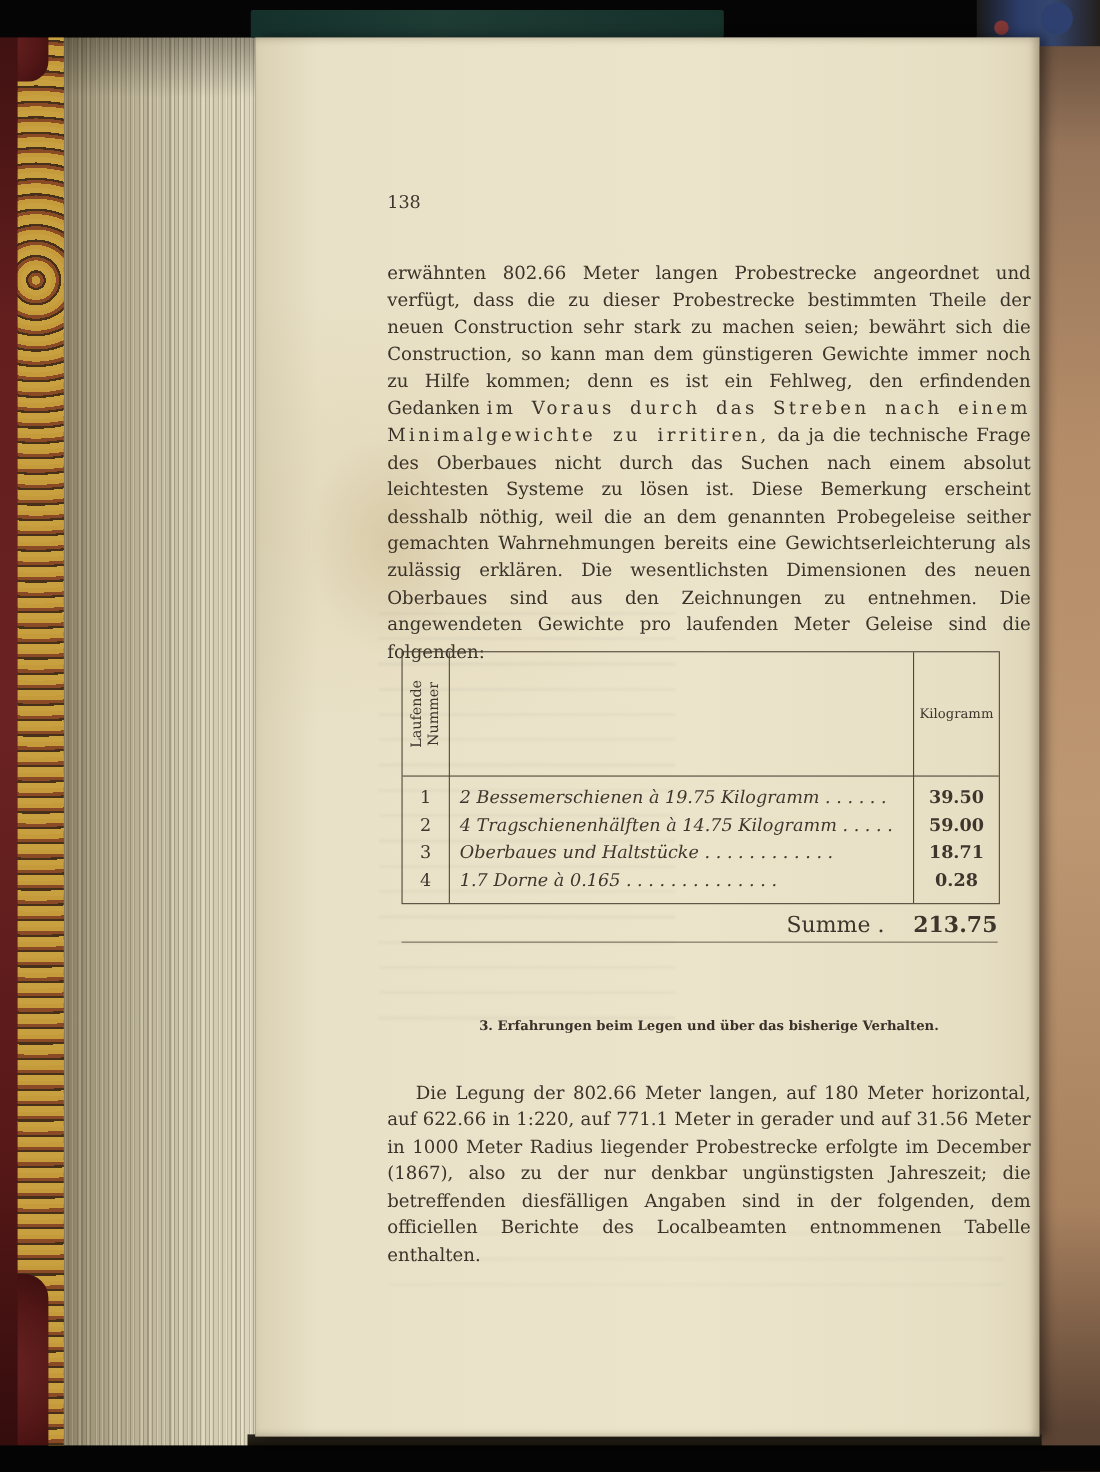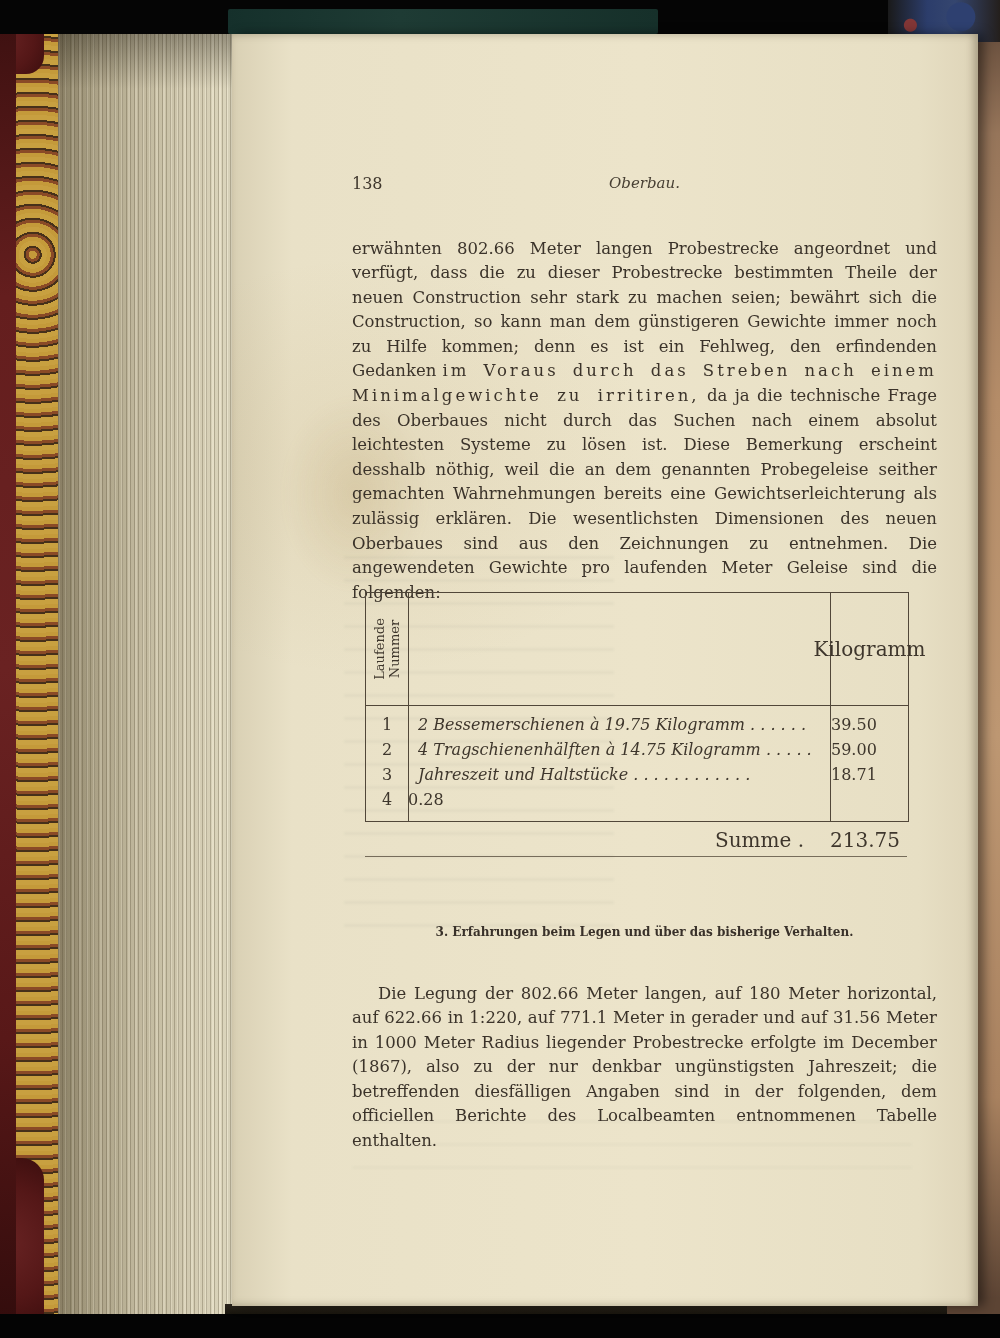--- a/index.html
+++ b/index.html
@@ -37,21 +37,21 @@
   .right-strip{position:absolute;top:0;bottom:0;left:945px;right:0;
                background:linear-gradient(180deg,#5a4334,#96755a 10%,#b48c68 30%,#bd9772 55%,#a8815f 82%,#5c4434 97%);}
   .page-bottom-edge{position:absolute;left:225px;width:722px;top:1304px;height:14px;
                     background:linear-gradient(180deg,#2a241c,#121008);}
 
   
   .page{position:absolute;top:34px;left:232px;width:713px;height:1272px;
         background:
           radial-gradient(ellipse 420px 300px at 18% 34%, rgba(170,140,80,.10), rgba(0,0,0,0) 70%),
           linear-gradient(90deg,#d9d0b4 0%,#e9e1c7 8%,#ece4ca 55%,#e7dfc4 92%,#ded4b8 100%);
-        box-shadow:6px 0 10px rgba(0,0,0,.45), -4px 0 8px rgba(60,50,30,.35) inset;padding-left:33px;}
+        box-shadow:6px 0 10px rgba(0,0,0,.45), -4px 0 8px rgba(60,50,30,.35) inset;}
   .ghost{position:absolute;opacity:.55;filter:blur(1.2px);pointer-events:none;
          background:repeating-linear-gradient(180deg, rgba(96,112,98,.10) 0 3px, rgba(0,0,0,0) 3px 23px);}
   .ghost.g1{left:112px;top:522px;width:270px;height:390px;}
   .ghost.g2{left:120px;top:1086px;width:560px;height:52px;opacity:.35;}
   .stain{position:absolute;left:48px;top:360px;width:150px;height:200px;border-radius:50%;
          background:radial-gradient(ellipse at center, rgba(160,125,60,.16), rgba(0,0,0,0) 70%);filter:blur(3px);}
 
   
   .headrow{position:absolute;left:120px;top:140px;width:585px;height:24px;font-size:16px;}
   .pageno{position:absolute;left:0;top:0;}
@@ -66,26 +66,26 @@
   .tbl{position:absolute;left:133px;top:558px;width:542px;height:228px;
        border:1.4px solid #514739;font-size:16px;}
   .tbl .vl{position:absolute;top:0;bottom:0;width:1px;background:#514739;}
   .tbl .vl.l{left:42px;} .tbl .vl.r{right:77px;}
   .tbl .hl{position:absolute;left:0;right:0;top:112px;height:1px;background:#514739;}
   .numhead{position:absolute;top:0;left:0;width:42px;height:112px;
            display:flex;align-items:center;justify-content:center;}
   .numhead>div{transform:rotate(-90deg);width:80px;text-align:center;
                font-size:13px;line-height:15px;color:#3e362c;}
   .kghead{position:absolute;top:0;right:0;width:77px;height:112px;
-          display:flex;align-items:center;justify-content:center;font-size:20px;}
+          display:flex;align-items:center;justify-content:center;font-size:12px;}
   .rows{position:absolute;left:0;right:0;top:119px;}
   .trow{display:flex;height:25px;align-items:center;}
   .c-num{width:42px;text-align:center;flex:none;}
   .c-desc{flex:1;padding-left:10px;white-space:nowrap;overflow:hidden;font-style:italic;}
-  .c-kg{width:77px;text-align:left;flex:none;}
+  .c-kg{width:77px;text-align:center;flex:none;font-weight:bold;}
   .summe{position:absolute;left:133px;top:794px;width:542px;display:flex;
          align-items:center;font-size:20px;}
   .summe .sp{flex:1;}
   .summe .lbl{padding-right:26px;}
   .summe-rule{position:absolute;left:133px;top:822px;width:542px;height:1px;background:#5a5040;opacity:.8;}
 
   .secthead{position:absolute;left:120px;top:891px;width:585px;text-align:center;
             font-weight:bold;font-size:12px;color:#39312a;}
 </style>
 </head>
@@ -106,21 +106,20 @@
   <div class="bottom-black"></div>
 
   <div class="page">
 
     <div class="stain"></div>
     <div class="ghost g1"></div>
     <div class="ghost g2"></div>
 
     <div class="headrow">
       <span class="pageno">138</span>
-      <span class="running">Oberbau.</span>
     </div>
 
     <p class="para para1"><span>erwähnten 802.66 Meter langen Probestrecke angeordnet und verfügt, dass die zu dieser Probestrecke bestimmten Theile der neuen Construction sehr stark zu machen seien; bewährt sich die Construction, so kann man dem günstigeren Gewichte immer noch zu Hilfe kommen; denn es ist ein Fehlweg, den erfindenden Gedanken </span><span class="spaced">im Voraus durch das Streben nach einem Minimalgewichte zu irritiren,</span><span> da ja die technische Frage des Oberbaues nicht durch das Suchen nach einem absolut leichtesten Systeme zu lösen ist. Diese Bemerkung erscheint desshalb nöthig, weil die an dem genannten Probegeleise seither gemachten Wahrnehmungen bereits eine Gewichtserleichterung als zulässig erklären. Die wesentlichsten Dimensionen des neuen Oberbaues sind aus den Zeichnungen zu entnehmen. Die angewendeten Gewichte pro laufenden Meter Geleise sind die folgenden:</span></p>
 
     <div class="tbl">
       <div class="vl l"></div>
       <div class="vl r"></div>
       <div class="hl"></div>
       <div class="numhead">
         <div>Laufende Nummer</div>
@@ -132,25 +131,26 @@
           <span class="c-desc">2 Bessemerschienen à 19.75 Kilogramm  .  .  .  .  .  .</span>
           <span class="c-kg">39.50</span>
         </div>
         <div class="trow">
           <span class="c-num">2</span>
           <span class="c-desc">4 Tragschienenhälften à 14.75 Kilogramm  .  .  .  .  .</span>
           <span class="c-kg">59.00</span>
         </div>
         <div class="trow">
           <span class="c-num">3</span>
-          <span class="c-desc">Jahreszeit und Haltstücke  .  .  .  .  .  .  .  .  .  .  .  .</span>
+          <span class="c-desc">Oberbaues und Haltstücke  .  .  .  .  .  .  .  .  .  .  .  .</span>
           <span class="c-kg">18.71</span>
         </div>
         <div class="trow">
           <span class="c-num">4</span>
+          <span class="c-desc">1.7 Dorne à 0.165   .  .  .  .  .  .  .  .  .  .  .  .  .  .</span>
           <span class="c-kg">0.28</span>
         </div>
       </div>
     </div>
 
     <div class="summe">
       <span class="sp"></span>
       <span class="lbl">Summe .</span>
       <span class="c-kg">213.75</span>
     </div>

